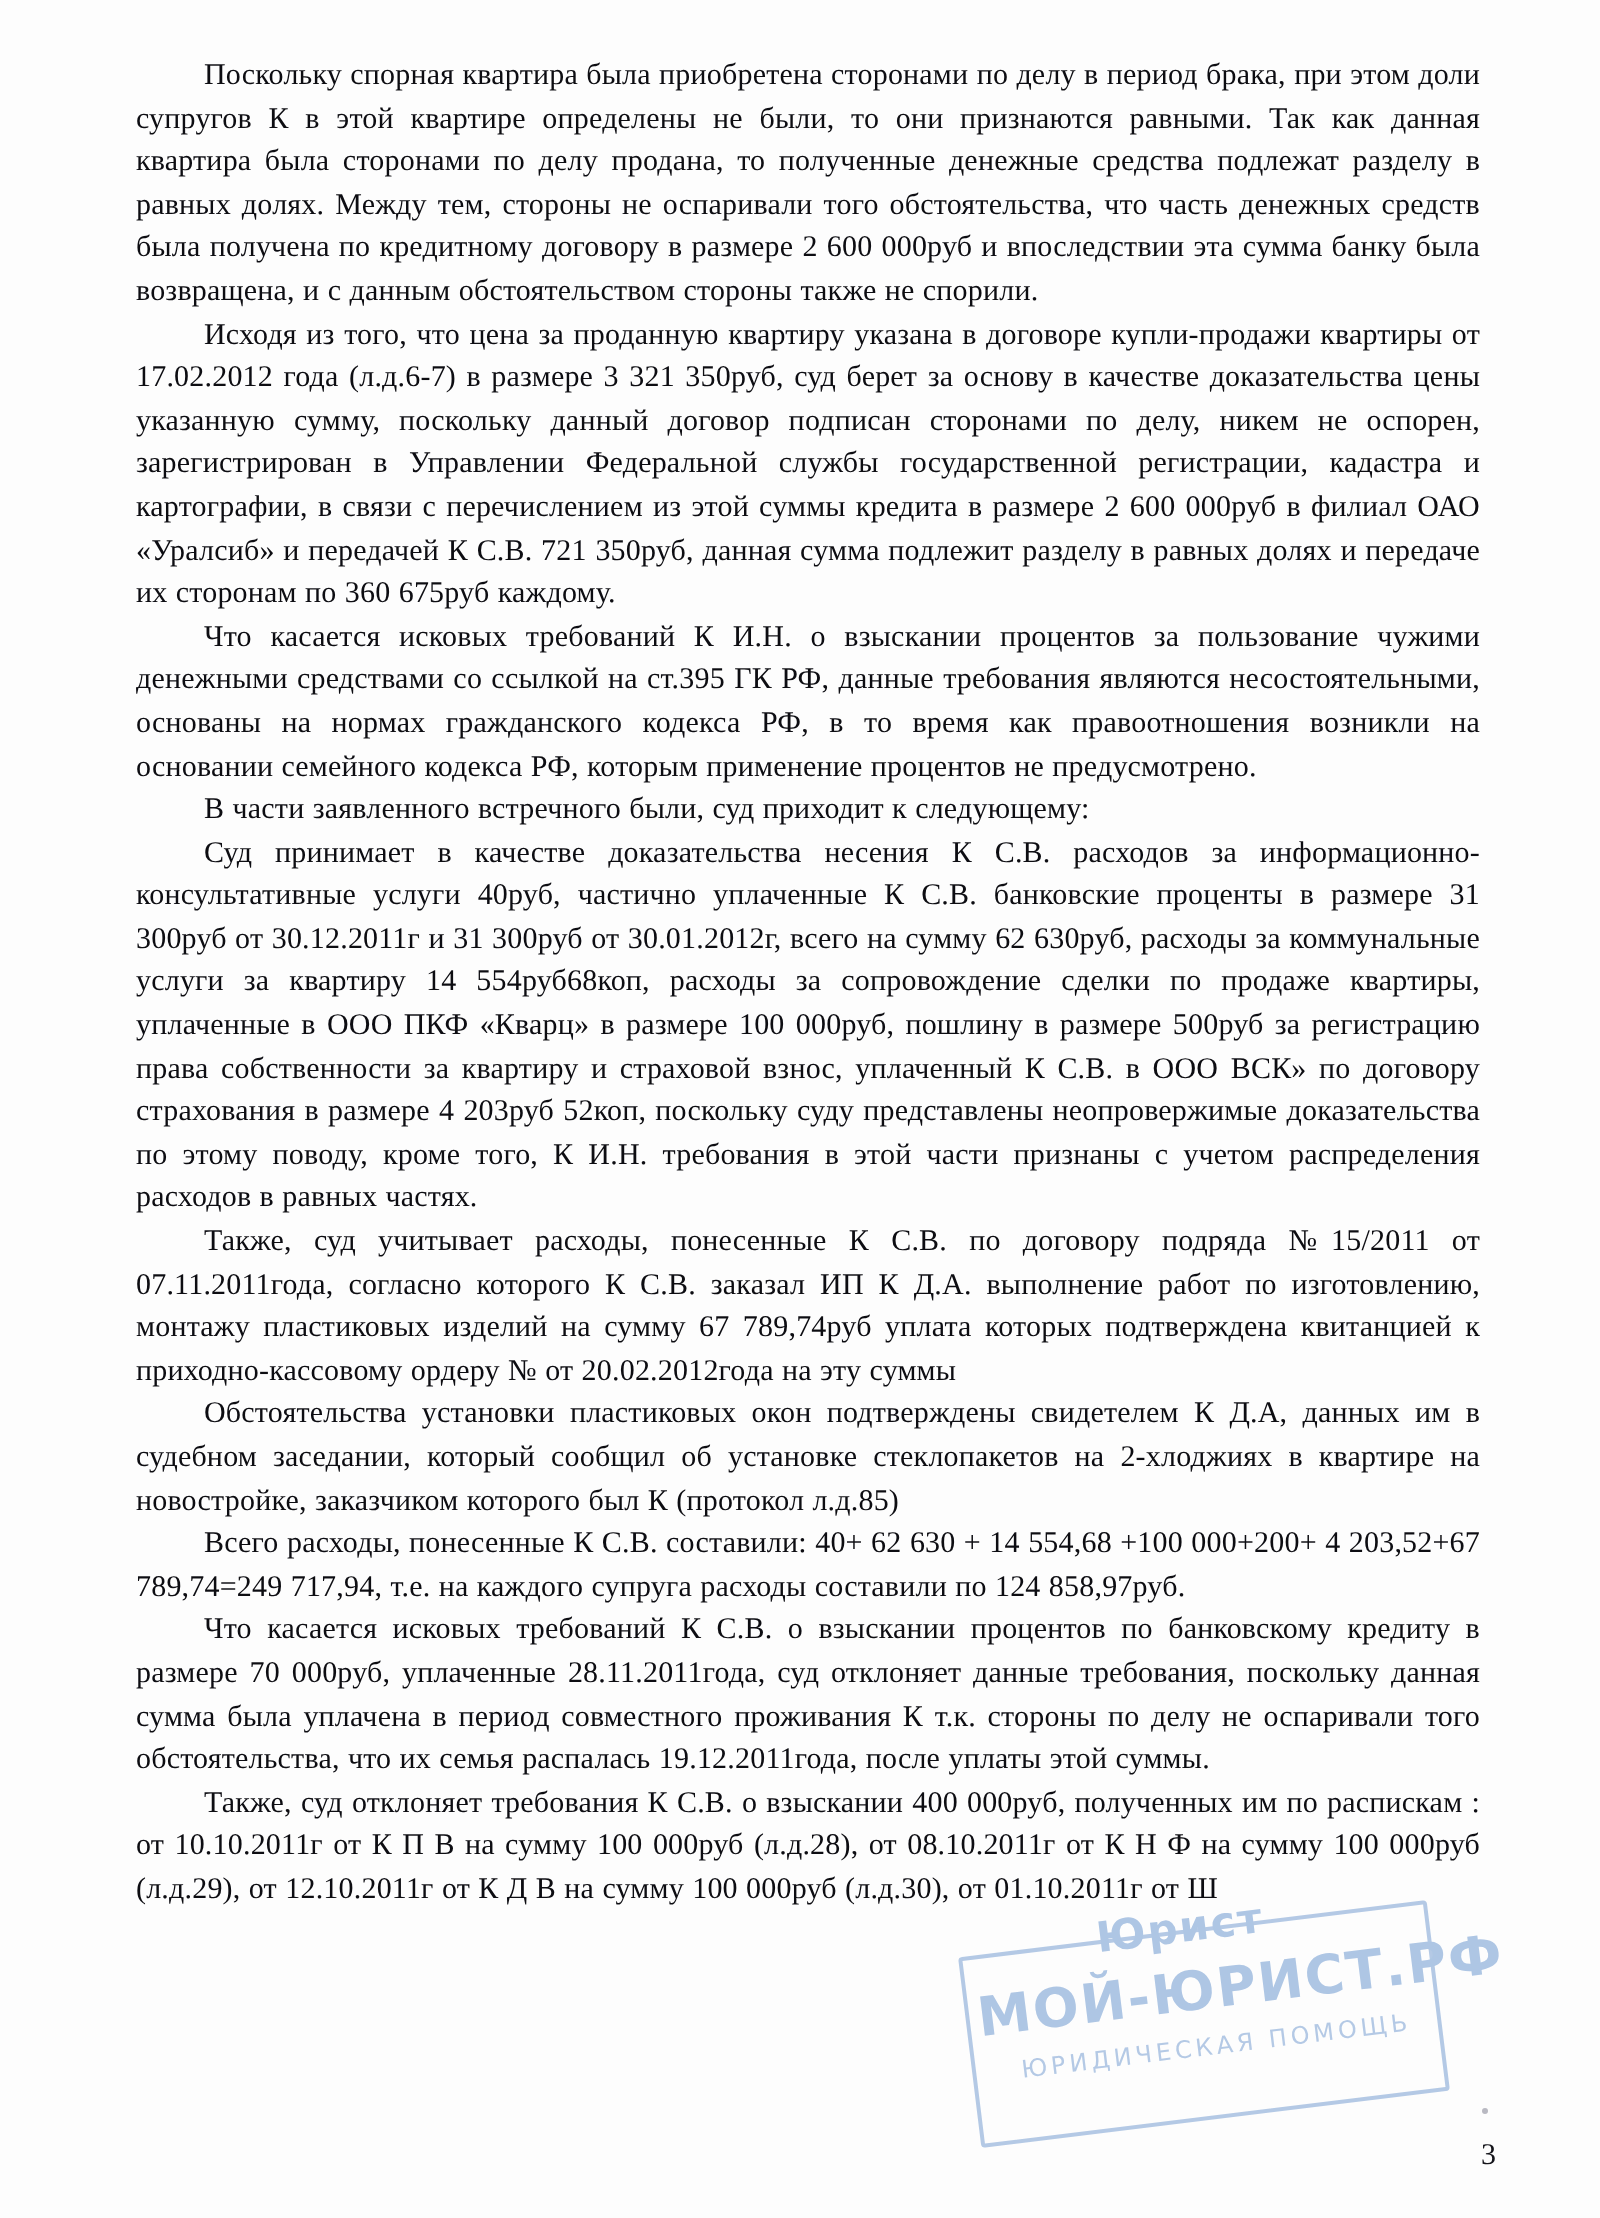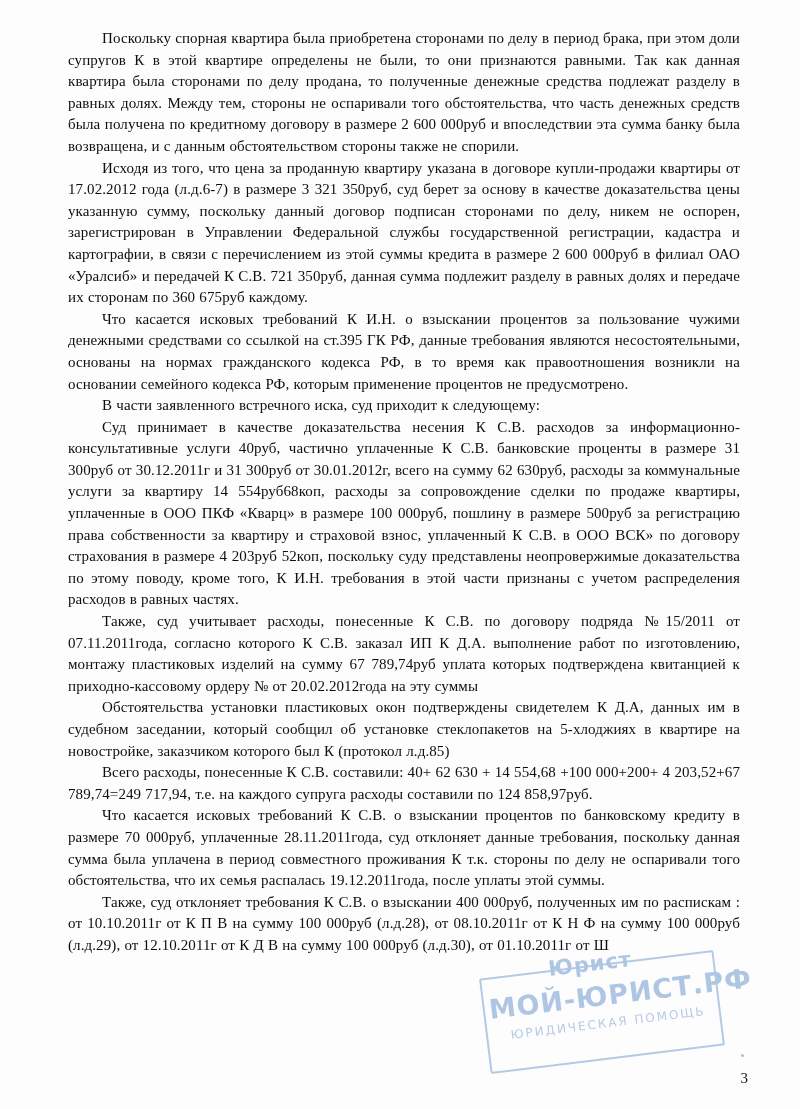--- a/index.html
+++ b/index.html
@@ -114,24 +114,24 @@
 </style>
 </head>
 <body>
 
 <div class="page">
   <div class="content">
 
     <p class="para">Поскольку спорная квартира была приобретена  сторонами по делу в период брака, при этом доли супругов К                     в этой квартире определены не были, то они признаются равными. Так как данная квартира была   сторонами по делу продана, то полученные денежные средства подлежат  разделу в равных долях. Между тем, стороны не оспаривали того обстоятельства, что часть денежных средств была   получена по кредитному договору в размере 2 600 000руб и впоследствии эта сумма банку была возвращена, и с данным обстоятельством стороны также не спорили.</p>
     <p class="para">Исходя из того, что цена за проданную  квартиру указана в договоре купли-продажи квартиры от  17.02.2012 года (л.д.6-7) в размере 3 321 350руб, суд берет за основу  в качестве доказательства  цены указанную сумму, поскольку данный договор подписан сторонами по делу, никем не оспорен, зарегистрирован в Управлении  Федеральной  службы  государственной регистрации, кадастра и картографии, в связи с перечислением  из этой суммы  кредита в размере 2 600 000руб  в филиал ОАО «Уралсиб» и передачей К                    С.В. 721 350руб, данная сумма подлежит разделу  в равных долях и передаче их сторонам по 360 675руб каждому.</p>
     <p class="para">Что касается исковых требований К                    И.Н. о взыскании процентов за пользование чужими денежными  средствами со ссылкой на ст.395 ГК РФ, данные требования являются несостоятельными,  основаны  на  нормах  гражданского  кодекса  РФ,  в  то  время  как правоотношения возникли на основании семейного кодекса РФ, которым применение процентов не предусмотрено.</p>
-    <p class="para">В части заявленного встречного иска, суд приходит к следующему:</p>
+    <p class="para">В части заявленного встречного были, суд приходит к следующему:</p>
     <p class="para">Суд  принимает  в  качестве  доказательства  несения  К                    С.В.  расходов  за информационно-консультативные  услуги  40руб,  частично  уплаченные  К                    С.В. банковские проценты в размере 31 300руб  от 30.12.2011г  и 31 300руб от 30.01.2012г, всего на сумму 62 630руб, расходы за коммунальные услуги за квартиру 14 554руб68коп, расходы за сопровождение сделки по продаже квартиры, уплаченные в ООО ПКФ «Кварц» в размере 100 000руб, пошлину в размере 500руб за регистрацию права собственности за квартиру и страховой взнос, уплаченный К                    С.В. в ООО ВСК» по договору страхования в размере 4 203руб 52коп, поскольку суду представлены неопровержимые  доказательства по этому поводу, кроме того, К                    И.Н. требования в этой части признаны с учетом распределения расходов в равных частях.</p>
     <p class="para">Также, суд учитывает расходы, понесенные К                    С.В. по договору подряда №15/2011 от 07.11.2011года, согласно которого К                    С.В. заказал ИП К                    Д.А. выполнение работ по  изготовлению,  монтажу  пластиковых  изделий  на  сумму    67 789,74руб                          уплата которых подтверждена квитанцией к приходно-кассовому ордеру №        от 20.02.2012года на эту суммы</p>
-    <p class="para">Обстоятельства  установки  пластиковых  окон  подтверждены   свидетелем  К                    Д.А, данных им в судебном заседании, который сообщил об установке стеклопакетов на 5-хлоджиях в квартире на новостройке, заказчиком которого был К                    (протокол л.д.85)</p>
+    <p class="para">Обстоятельства  установки  пластиковых  окон  подтверждены   свидетелем  К                    Д.А, данных им в судебном заседании, который сообщил об установке стеклопакетов на 2-хлоджиях в квартире на новостройке, заказчиком которого был К                    (протокол л.д.85)</p>
     <p class="para">Всего  расходы,  понесенные  К                    С.В.  составили:   40+   62 630  +  14 554,68 +100 000+200+  4 203,52+67 789,74=249 717,94, т.е. на каждого супруга расходы составили по 124 858,97руб.</p>
     <p class="para">Что касается исковых требований К                    С.В. о взыскании процентов по банковскому кредиту в размере 70 000руб, уплаченные 28.11.2011года, суд отклоняет данные требования, поскольку   данная сумма была уплачена в период совместного проживания К                    т.к. стороны по делу не оспаривали того обстоятельства, что их семья распалась 19.12.2011года, после  уплаты этой суммы.</p>
     <p class="para">Также, суд отклоняет требования К                    С.В. о взыскании 400 000руб, полученных им по распискам : от 10.10.2011г от К              П              В                    на сумму 100 000руб (л.д.28), от 08.10.2011г от К              Н              Ф               на сумму 100 000руб (л.д.29), от 12.10.2011г от К              Д              В               на сумму 100 000руб (л.д.30),  от 01.10.2011г от Ш</p>
 
   </div>
 
   <div class="watermark">
     <div class="wm-box"></div>
     <div class="wm-line1">Юрист</div>
     <div class="wm-line2">МОЙ-ЮРИСТ.РФ</div>

